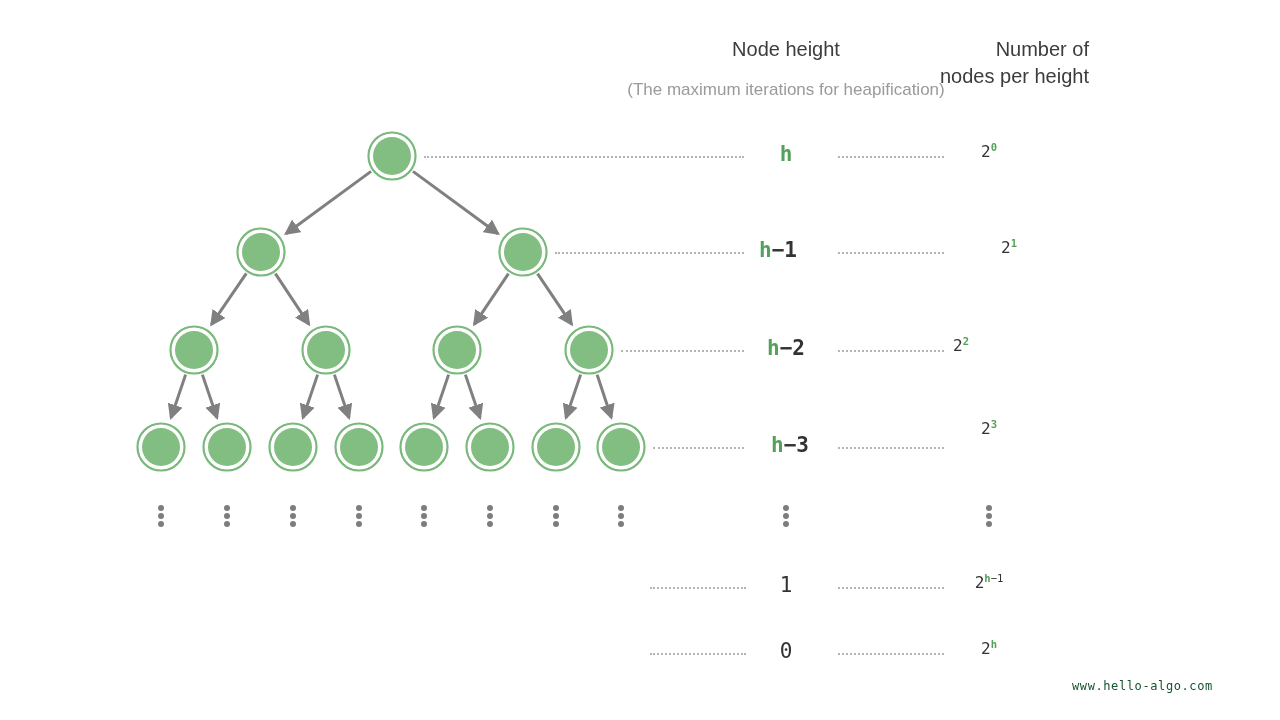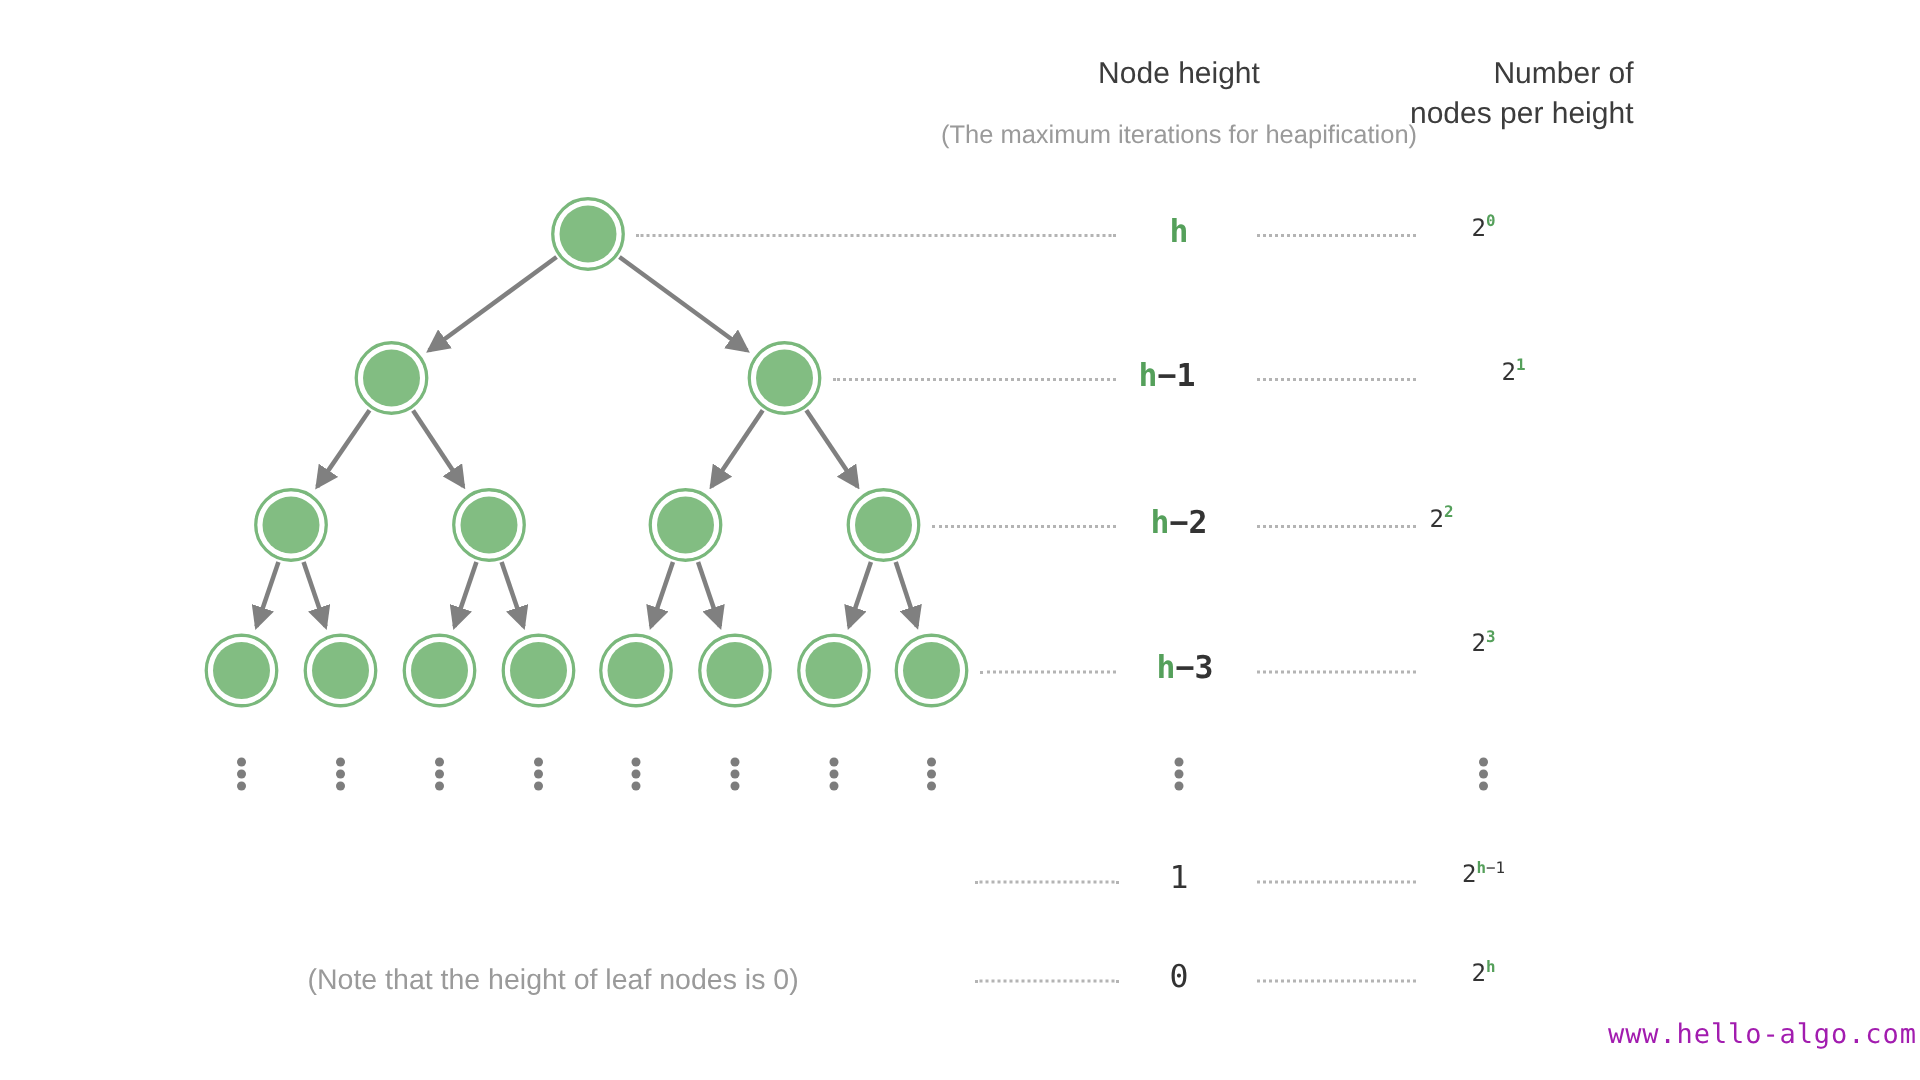--- a/index.html
+++ b/index.html
@@ -111,22 +111,22 @@
     position: absolute;
     font-size: 19px;
     color: #9a9a9a;
     white-space: nowrap;
   }
 
   
   .watermark {
     position: absolute;
     font-family: "DejaVu Sans Mono", monospace;
-    font-size: 18px;
-    color: #a21caf;
+    font-size: 12px;
+    color: #14532d;
     letter-spacing: 0.6px;
     white-space: nowrap;
   }
 </style>
 </head>
 <body>
 
 <div id="canvas">
 
   <svg id="tree-svg" viewBox="0 0 1280 720" xmlns="http://www.w3.org/2000/svg">
@@ -280,17 +280,16 @@
       <div class="dots" style="left: 650px; width: 96px; top: 587px;"></div>
       <div class="height-label" style="left: 726px; top: 573px; font-weight: normal;">1</div>
       <div class="dots" style="left: 838px; width: 106px; top: 587px;"></div>
       <div class="count-label" style="left: 929px; top: 573px;"><span>2</span><sup><span class="hv">h</span><span>−1</span></sup></div>
       <div class="dots" style="left: 650px; width: 96px; top: 653px;"></div>
       <div class="height-label" style="left: 726px; top: 639px; font-weight: normal;">0</div>
       <div class="dots" style="left: 838px; width: 106px; top: 653px;"></div>
       <div class="count-label" style="left: 929px; top: 639px;"><span>2</span><sup><span class="hv">h</span><span></span></sup></div>
     </div>
 
-  <div class="note" style="left:205px; top:643px;">(Note that the height of leaf nodes is 0)</div>
 
   <div class="watermark" style="left:1072px; top:679px;">www.hello-algo.com</div>
 
 </div>
 
 </body></html>

